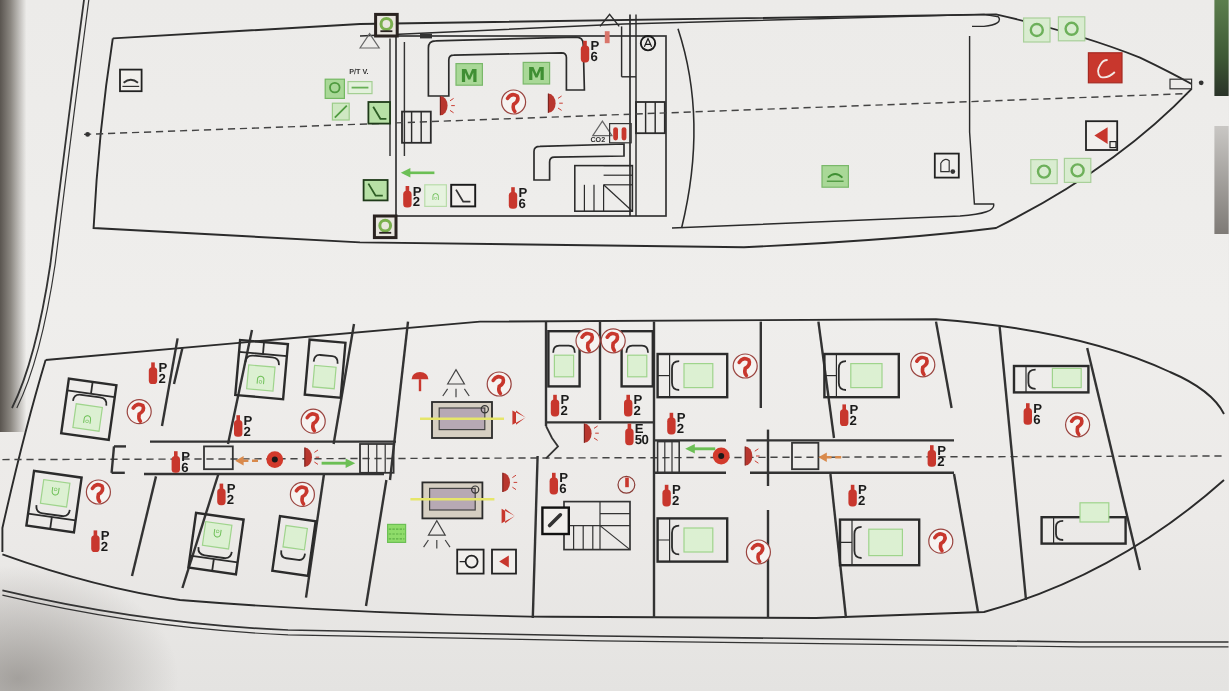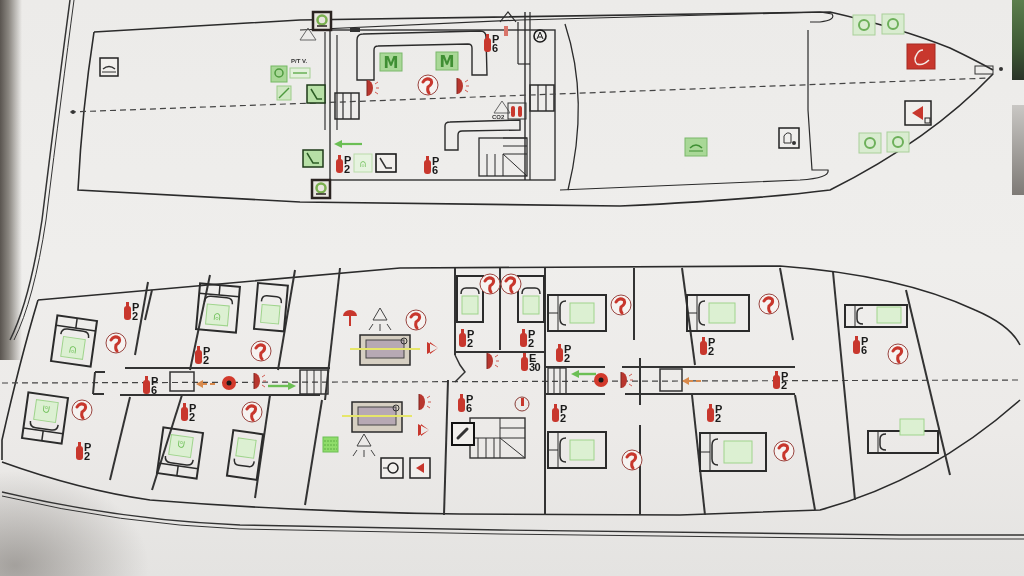--- a/index.html
+++ b/index.html
@@ -506,21 +506,21 @@
 <div class="lbl" style="left:467px;top:330px;">
     <span>P</span>
     <span>2</span>
   </div>
 <div class="lbl" style="left:528px;top:330px;">
     <span>P</span>
     <span>2</span>
   </div>
 <div class="lbl" style="left:529px;top:354px;">
     <span>E</span>
-    <span>30</span>
+    <span>50</span>
   </div>
 <div class="lbl" style="left:466px;top:395px;">
     <span>P</span>
     <span>6</span>
   </div>
 <div class="lbl" style="left:564px;top:345px;">
     <span>P</span>
     <span>2</span>
   </div>
 <div class="lbl" style="left:560px;top:405px;">

